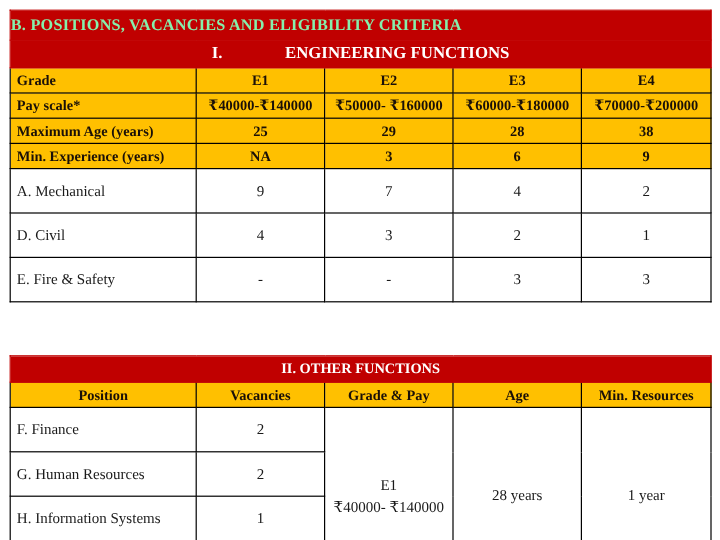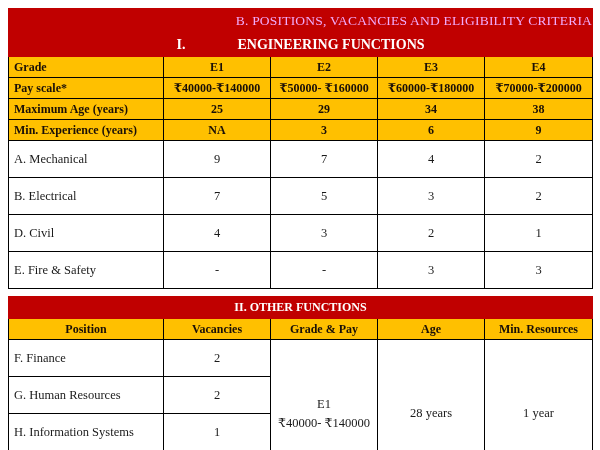--- a/index.html
+++ b/index.html
@@ -43,23 +43,23 @@
   
   #other-table {
     position: absolute;
     left: 8px;
     top: 296px;
     width: 584px;
   }
 
   .banner {
     background: #C00000;
-    color: #f0abfc;
-    font-weight: normal;
-    text-align: right;
+    color: #86efac;
+    font-weight: bold;
+    text-align: left;
     font-size: 13.5px;
     letter-spacing: 0.2px;
     height: 24px;
     border: 1px solid #C00000 !important;
   }
   .banner-sub {
     background: #C00000;
     color: #FFFFFF;
     font-weight: bold;
     text-align: center;
@@ -150,47 +150,40 @@
         <td class="gold center">₹40000-₹140000</td>
         <td class="gold center">₹50000- ₹160000</td>
         <td class="gold center">₹60000-₹180000</td>
         <td class="gold center">₹70000-₹200000</td>
       </tr>
 
       <tr class="row-h-gold">
         <td class="gold left">Maximum Age (years)</td>
         <td class="gold center">25</td>
         <td class="gold center">29</td>
-        <td class="gold center">34</td>
+        <td class="gold center">28</td>
         <td class="gold center">38</td>
       </tr>
 
       <tr class="row-h-gold">
         <td class="gold left">Min. Experience (years)</td>
         <td class="gold center">NA</td>
         <td class="gold center">3</td>
         <td class="gold center">6</td>
         <td class="gold center">9</td>
       </tr>
 
       <tr class="row-h-plain">
         <td class="plain left">A. Mechanical</td>
         <td class="plain center">9</td>
         <td class="plain center">7</td>
         <td class="plain center">4</td>
         <td class="plain center">2</td>
       </tr>
 
-      <tr class="row-h-plain">
-        <td class="plain left">B. Electrical</td>
-        <td class="plain center">7</td>
-        <td class="plain center">5</td>
-        <td class="plain center">3</td>
-        <td class="plain center">2</td>
-      </tr>
 
 
       <tr class="row-h-plain">
         <td class="plain left">D. Civil</td>
         <td class="plain center">4</td>
         <td class="plain center">3</td>
         <td class="plain center">2</td>
         <td class="plain center">1</td>
       </tr>
 

